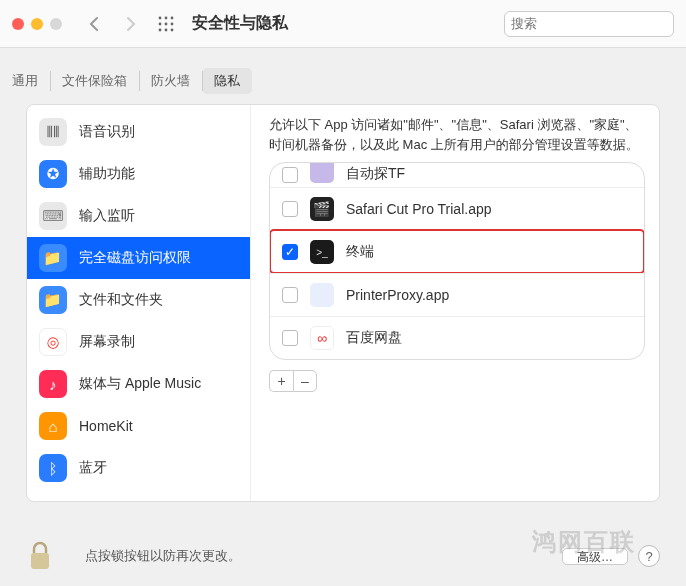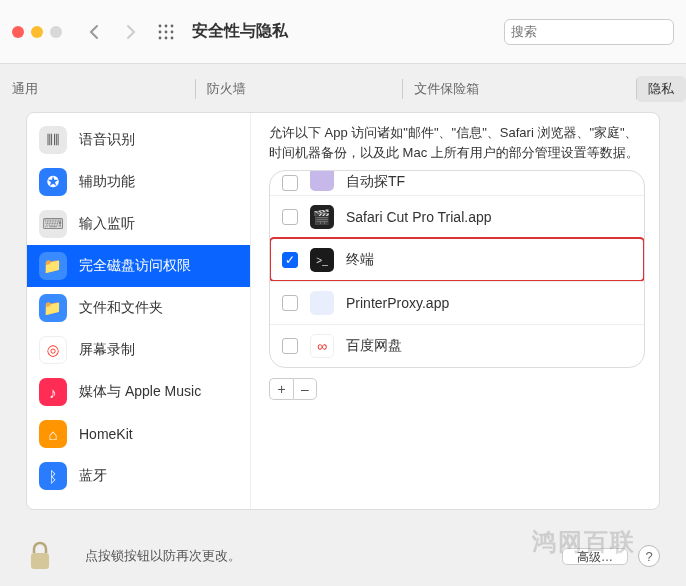--- a/index.html
+++ b/index.html
@@ -1,28 +1,28 @@
 <!DOCTYPE html>
 <html><head>
 <meta charset="utf-8">
 <style>
 * { box-sizing: border-box; margin: 0; padding: 0; }
 body { font-family: -apple-system, "Helvetica Neue", Arial, sans-serif; background: #f0f0f0; width: 686px; height: 586px; overflow: hidden; }
 
-.toolbar { height: 64px; display: flex; align-items: center; padding: 0 12px; gap: 8px; background: #fafafa; border-bottom: 1px solid #ddd; }
+.toolbar { height: 48px; display: flex; align-items: center; padding: 0 12px; gap: 8px; background: #fafafa; border-bottom: 1px solid #ddd; }
 .win-controls { display: flex; gap: 7px; margin-right: 10px; }
 .wc { width: 12px; height: 12px; border-radius: 50%; }
 .nav-btn { width: 28px; height: 24px; display:flex; align-items:center; justify-content:center; color:#888; }
 .apps-grid { width:28px; height:24px; display:flex; align-items:center; justify-content:center; color:#555;}
 .title { font-size: 16px; font-weight: 600; color:#333; margin-left:4px; }
 .spacer { flex:1; }
 .search { display:flex; align-items:center; width:170px; height:26px; border:1px solid #ccc; border-radius:6px; background:#fff; padding:0 6px; color:#8a8a8a; }
 .search input { border:none; outline:none; flex:1; font-size:13px; background:transparent; }
 
-.tabs { display:flex; justify-content:space-between; gap:0; margin:12px 0 10px; }
+.tabs { display:flex; justify-content:flex-start; gap:0; margin:20px 0 10px; }
 .tab { font-size:13px; color:#666; padding:4px 12px; cursor:pointer; position:relative;}
 .tab + .tab::before { content:""; position:absolute; left:0; top:3px; bottom:3px; width:1px; background:#ccc;}
 .tab.active { background:#e4e4e4; border-radius:5px; color:#333; }
 
 .panel { margin:0 26px 0 26px; border:1px solid #ddd; border-radius:8px; background:#fff; display:flex; height:398px; position:relative;}
 
 .sidebar { width:224px; border-right:1px solid #eee; padding:6px 0; overflow:hidden; border-top-left-radius:8px; border-bottom-left-radius:8px;}
 .sb-item { display:flex; align-items:center; gap:12px; padding:7px 12px; font-size:14px; color:#333; cursor:pointer;}
 .sb-item.selected { background:#0a64ff; color:#fff; }
 .sb-icon { width:28px; height:28px; border-radius:7px; display:flex; align-items:center; justify-content:center; flex-shrink:0; font-size:15px;}
@@ -91,22 +91,22 @@
     <svg width="14" height="14" viewBox="0 0 14 14">
         <circle cx="6" cy="6" r="4.5" stroke="#999" stroke-width="1.5" fill="none"></circle>
         <line x1="10" y1="10" x2="13" y2="13" stroke="#999" stroke-width="1.5"></line>
       </svg>
     <input placeholder="搜索" style="">
   </div>
 </div>
 
 <div class="tabs">
   <div class="tab">通用</div>
+  <div class="tab">文件保险箱</div>
   <div class="tab">防火墙</div>
-  <div class="tab">文件保险箱</div>
   <div class="tab active">隐私</div>
 </div>
 
 <div class="panel">
 
   <div class="sidebar">
     <div class="sb-item">
         <div class="sb-icon" style="background:#e8e8e8;color:#555">⦀⦀</div>
         <span>语音识别</span>
       </div>

